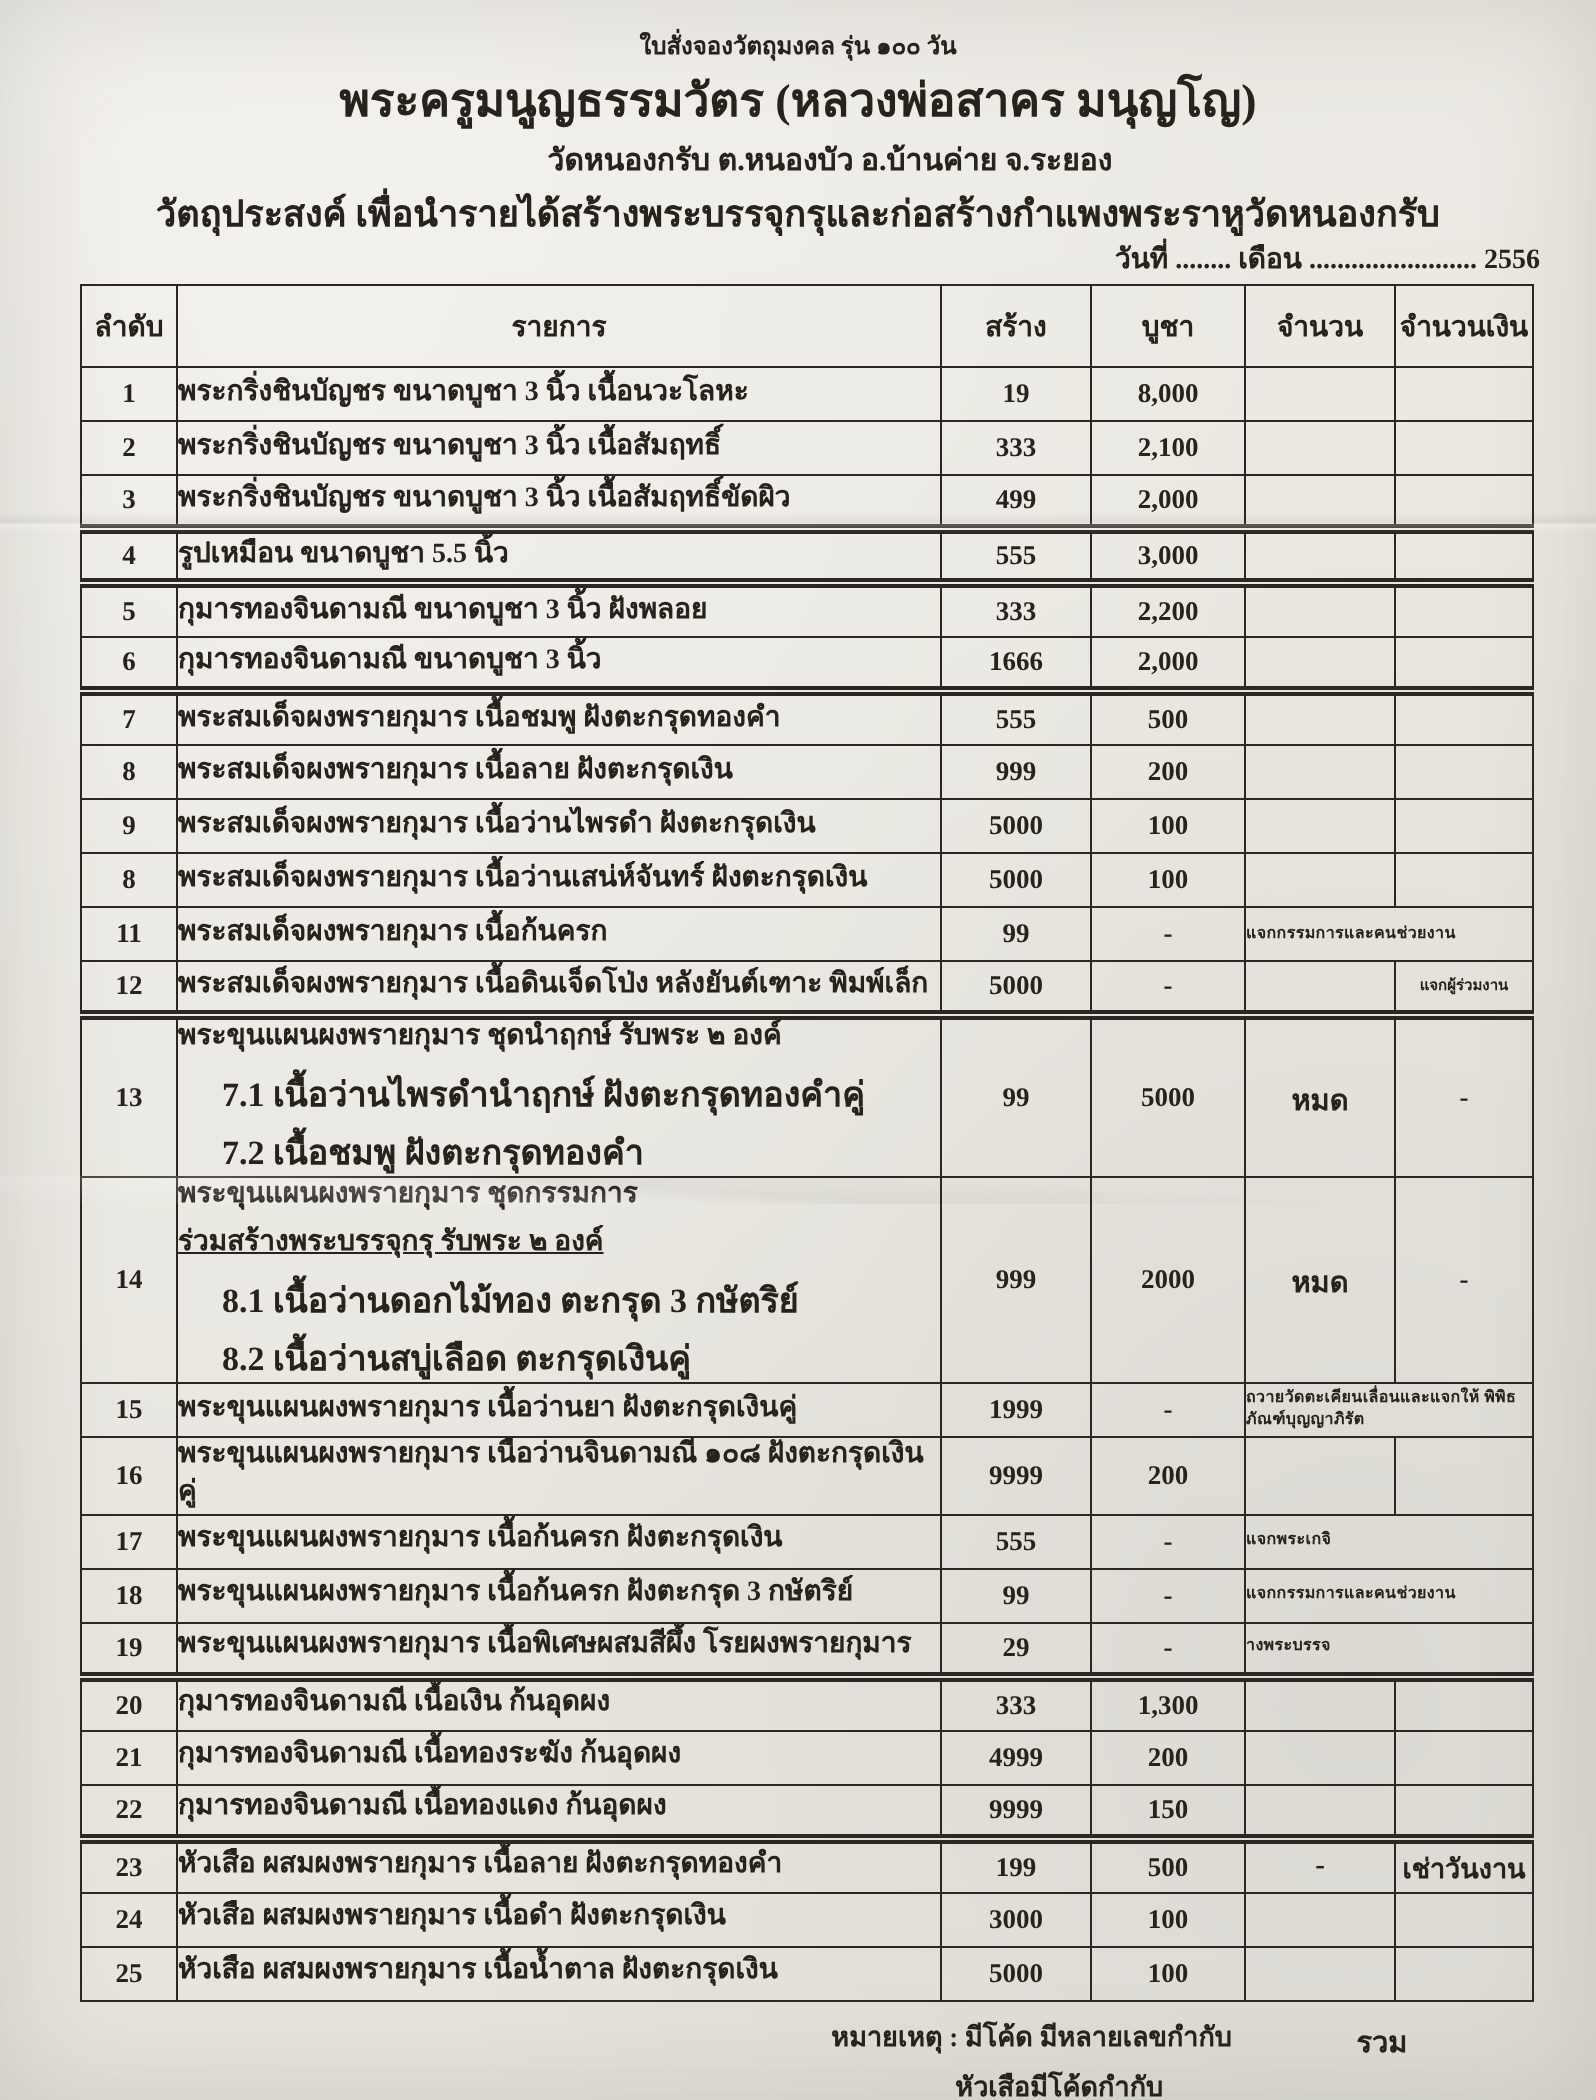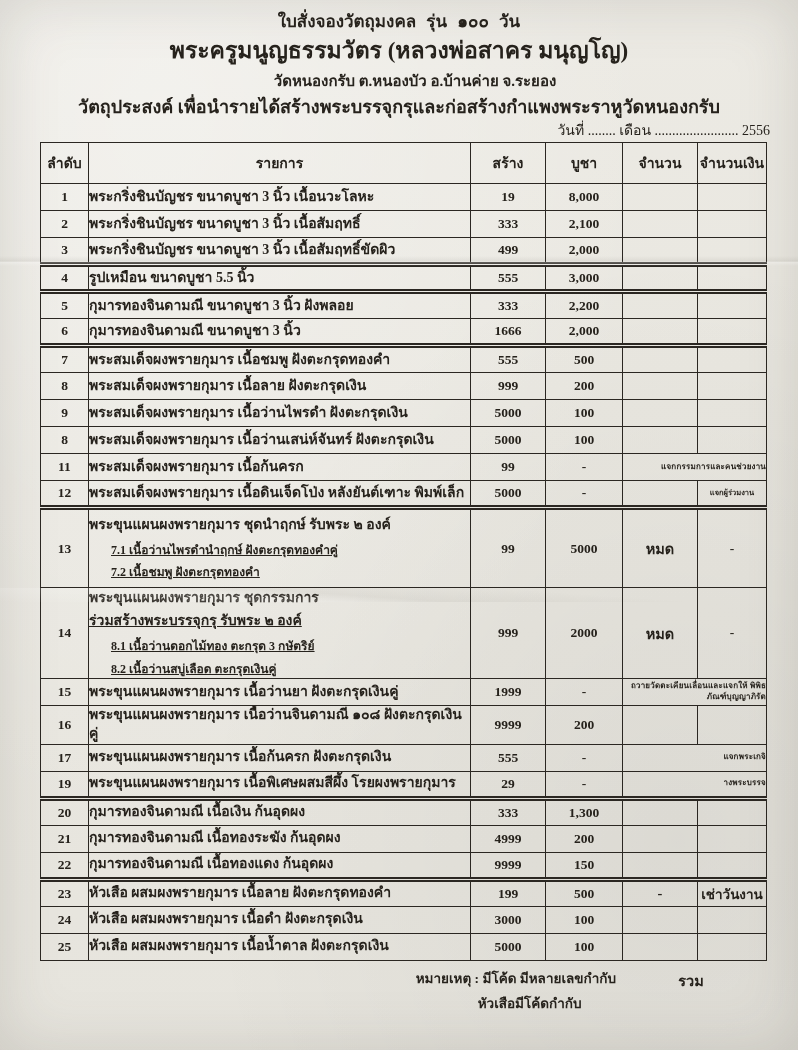--- a/index.html
+++ b/index.html
@@ -15,51 +15,51 @@
       radial-gradient(ellipse at 85% 80%, rgba(0,0,0,.05), transparent 50%),
       linear-gradient(173deg,#edebe5 0%,#e9e7e0 40%,#e6e4dd 100%);
     box-shadow:inset 0 0 60px rgba(90,85,70,.18);
     color:#26221c;
   }
   .crease1{position:absolute;left:0;top:256px;width:100%;height:10px;
     background:linear-gradient(180deg,transparent,rgba(60,55,45,.07) 50%,rgba(255,255,255,.25) 65%,transparent);pointer-events:none;}
   .crease2{position:absolute;left:0;top:588px;width:100%;height:14px;
     background:linear-gradient(184deg,transparent 30%,rgba(60,55,45,.06) 55%,rgba(255,255,255,.2) 70%,transparent);pointer-events:none;}
   .header{ text-align:center; font-weight:bold; padding-top:12px;}
-  .h1{font-size:17px;line-height:22px;font-family:Liberation Mono, monospace;}
+  .h1{font-size:12px;line-height:22px;}
   .h2{font-size:23px;line-height:34px;}
   .h3{font-size:15px;line-height:26px;padding-left:32px;}
   .h4{font-size:18px;line-height:26px;}
-  .date-line{font-size:14px;line-height:22px;text-align:right;padding-right:28px;font-weight:normal;}
+  .date-line{font-size:14px;line-height:22px;text-align:right;padding-right:28px;font-weight:bold;}
 
   table.order{
     border-collapse:collapse;table-layout:fixed;
     width:726px;margin:0 0 0 40px;
     background:transparent;
   }
   table.order th, table.order td{
     border:1.5px solid #2b2722;
     padding:0;margin:0;overflow:hidden;
     font-weight:bold;color:#26221c;
   }
   tr.group > td{border-top:5px double #2b2722;}
   thead tr{height:41px;}
   tbody tr{height:27px;}
   tbody tr.tall80{height:80px;}
   tbody tr.tall91{height:91px;}
   th{font-size:14px;text-align:center;vertical-align:middle;}
   td.cell-no{font-size:13.5px;text-align:center;vertical-align:middle;}
   td.cell-item{font-size:14px;text-align:left;vertical-align:middle;padding:2px 6px 2px 10px;}
   td.cell-item .item-line{line-height:1.35;}
-  td.cell-item .sub-line{font-size:12px;line-height:1.3;margin:7px 0 0 22px;text-decoration:underline;}
+  td.cell-item .sub-line{font-size:17px;line-height:1.3;margin:7px 0 0 22px;}
   td.cell-item .item-line + .item-line{margin-top:5px;text-decoration:underline;}
   td.cell-item .item-line + .sub-line{margin-top:8px;}
   td.num{font-size:13.5px;text-align:center;vertical-align:middle;}
   td.qty-cell{font-size:14.5px;text-align:center;vertical-align:middle;}
-  td.small-note{font-size:8px;line-height:1.35;text-align:right;vertical-align:middle;
+  td.small-note{font-size:8px;line-height:1.35;text-align:left;vertical-align:middle;
     padding:1px 4px;letter-spacing:.2px;color:#3a352d;}
   td.tiny-note{font-size:7.5px;line-height:1.3;text-align:center;vertical-align:middle;
     padding:1px 2px;color:#3a352d;}
 
   .footer{display:flex;justify-content:flex-end;margin:8px 0 0 42px;font-weight:bold;}
   .notes{font-size:13.5px;line-height:20px;}
   .note-line2{margin-left:62px;margin-top:5px;}
   .total-label{font-size:14.5px;width:150px;text-align:center;margin-right:32px;}
 </style>
 </head>
@@ -263,20 +263,29 @@
         <tr>
           <td class="cell-no">17</td>
           <td class="cell-item">
             <div class="item-line">พระขุนแผนผงพรายกุมาร เนื้อก้นครก ฝังตะกรุดเงิน</div>
           </td>
           <td class="num">555</td>
           <td class="num">-</td>
           <td class="small-note" colspan="2">แจกพระเกจิ</td>
         </tr>
         <tr>
+          <td class="cell-no">18</td>
+          <td class="cell-item">
+            <div class="item-line">พระขุนแผนผงพรายกุมาร เนื้อก้นครก ฝังตะกรุด 3 กษัตริย์</div>
+          </td>
+          <td class="num">99</td>
+          <td class="num">-</td>
+          <td class="small-note" colspan="2">แจกกรรมการและคนช่วยงาน</td>
+        </tr>
+        <tr>
           <td class="cell-no">19</td>
           <td class="cell-item">
             <div class="item-line">พระขุนแผนผงพรายกุมาร เนื้อพิเศษผสมสีผึ้ง โรยผงพรายกุมาร</div>
           </td>
           <td class="num">29</td>
           <td class="num">-</td>
           <td class="small-note" colspan="2">างพระบรรจ</td>
         </tr>
         <tr class="group">
           <td class="cell-no">20</td>

